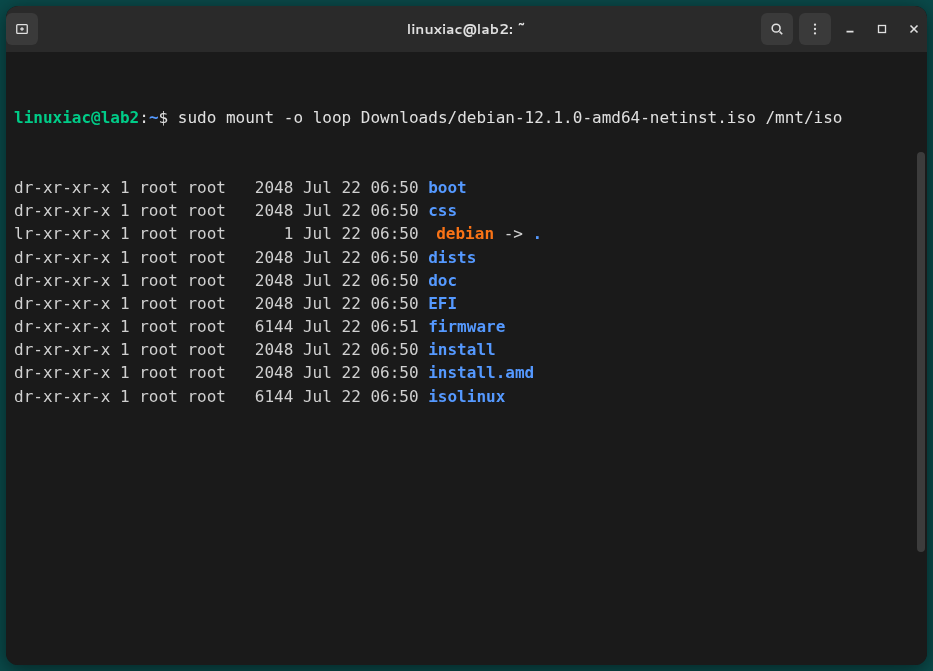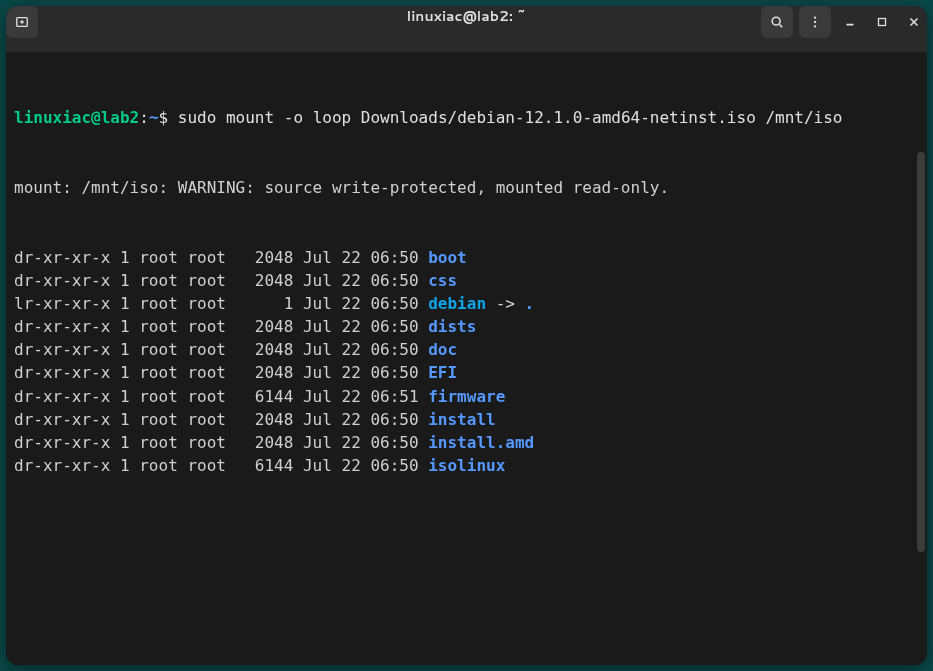--- a/index.html
+++ b/index.html
@@ -18,21 +18,21 @@
       height: 100%;
       display: flex;
       flex-direction: column;
       overflow: hidden;
       box-shadow: 0 4px 20px rgba(0,0,0,0.5);
     }
     .titlebar {
       background: #2a2a2a;
       height: 46px;
       display: flex;
-      align-items: flex-start;
+      align-items: center;
       padding: 0 0;
       justify-content: space-between;
       border-top-left-radius: 12px;
       border-top-right-radius: 12px;
     }
     .titlebar-left { display: flex; align-items: center; }
     .titlebar-center {
       position: absolute;
       left: 50%;
       transform: translateX(-50%);
@@ -74,21 +74,21 @@
       height: 400px;
       background: rgba(255,255,255,0.15);
       border-radius: 4px;
     }
     .prompt-user { color: #00cc88; font-weight: bold; }
     .prompt-sep { color: #e0e0e0; }
     .prompt-path { color: #5599ff; font-weight: bold; }
     .prompt-dollar { color: #e0e0e0; }
     .cmd { color: #e0e0e0; }
     .dir { color: #5599ff; font-weight: bold; text-align: right; }
-    .link { color: #0ea5e9; font-weight: bold; }
+    .link { color: #f97316; font-weight: bold; margin-left: 8px; }
     .linktarget { color: #5599ff; font-weight: bold; }
     .line { display: block; }
   </style>
 </head>
 <body>
 
 <div class="window">
   <div class="titlebar">
     <div class="titlebar-left">
       <div class="title-btn">
@@ -126,18 +126,17 @@
       <div class="title-btn round">
         <svg viewBox="0 0 16 16" stroke="currentColor" stroke-width="1.8">
             <path d="M4 4l8 8M12 4l-8 8"></path>
           </svg>
       </div>
     </div>
   </div>
 
   <div class="terminal">
     <span class="line"><span class="prompt-user">linuxiac@lab2</span><span class="prompt-sep">:</span><span class="prompt-path">~</span><span class="prompt-dollar">$</span> <span class="cmd">sudo mount -o loop Downloads/debian-12.1.0-amd64-netinst.iso /mnt/iso</span></span>
-    <span class="line">mount: /mnt/iso: WARNING: source write-protected, mounted read-only.</span>
     <div id="listing-container"><span class="line">dr-xr-xr-x 1 root root   2048 Jul 22 06:50 <span class="dir">boot</span></span><span class="line">dr-xr-xr-x 1 root root   2048 Jul 22 06:50 <span class="dir">css</span></span><span class="line">lr-xr-xr-x 1 root root      1 Jul 22 06:50 <span class="link">debian</span> -&gt; <span class="linktarget">.</span></span><span class="line">dr-xr-xr-x 1 root root   2048 Jul 22 06:50 <span class="dir">dists</span></span><span class="line">dr-xr-xr-x 1 root root   2048 Jul 22 06:50 <span class="dir">doc</span></span><span class="line">dr-xr-xr-x 1 root root   2048 Jul 22 06:50 <span class="dir">EFI</span></span><span class="line">dr-xr-xr-x 1 root root   6144 Jul 22 06:51 <span class="dir">firmware</span></span><span class="line">dr-xr-xr-x 1 root root   2048 Jul 22 06:50 <span class="dir">install</span></span><span class="line">dr-xr-xr-x 1 root root   2048 Jul 22 06:50 <span class="dir">install.amd</span></span><span class="line">dr-xr-xr-x 1 root root   6144 Jul 22 06:50 <span class="dir">isolinux</span></span></div>
     
     <div class="scrollbar"></div>
   </div>
 </div>
 
 </body></html>

